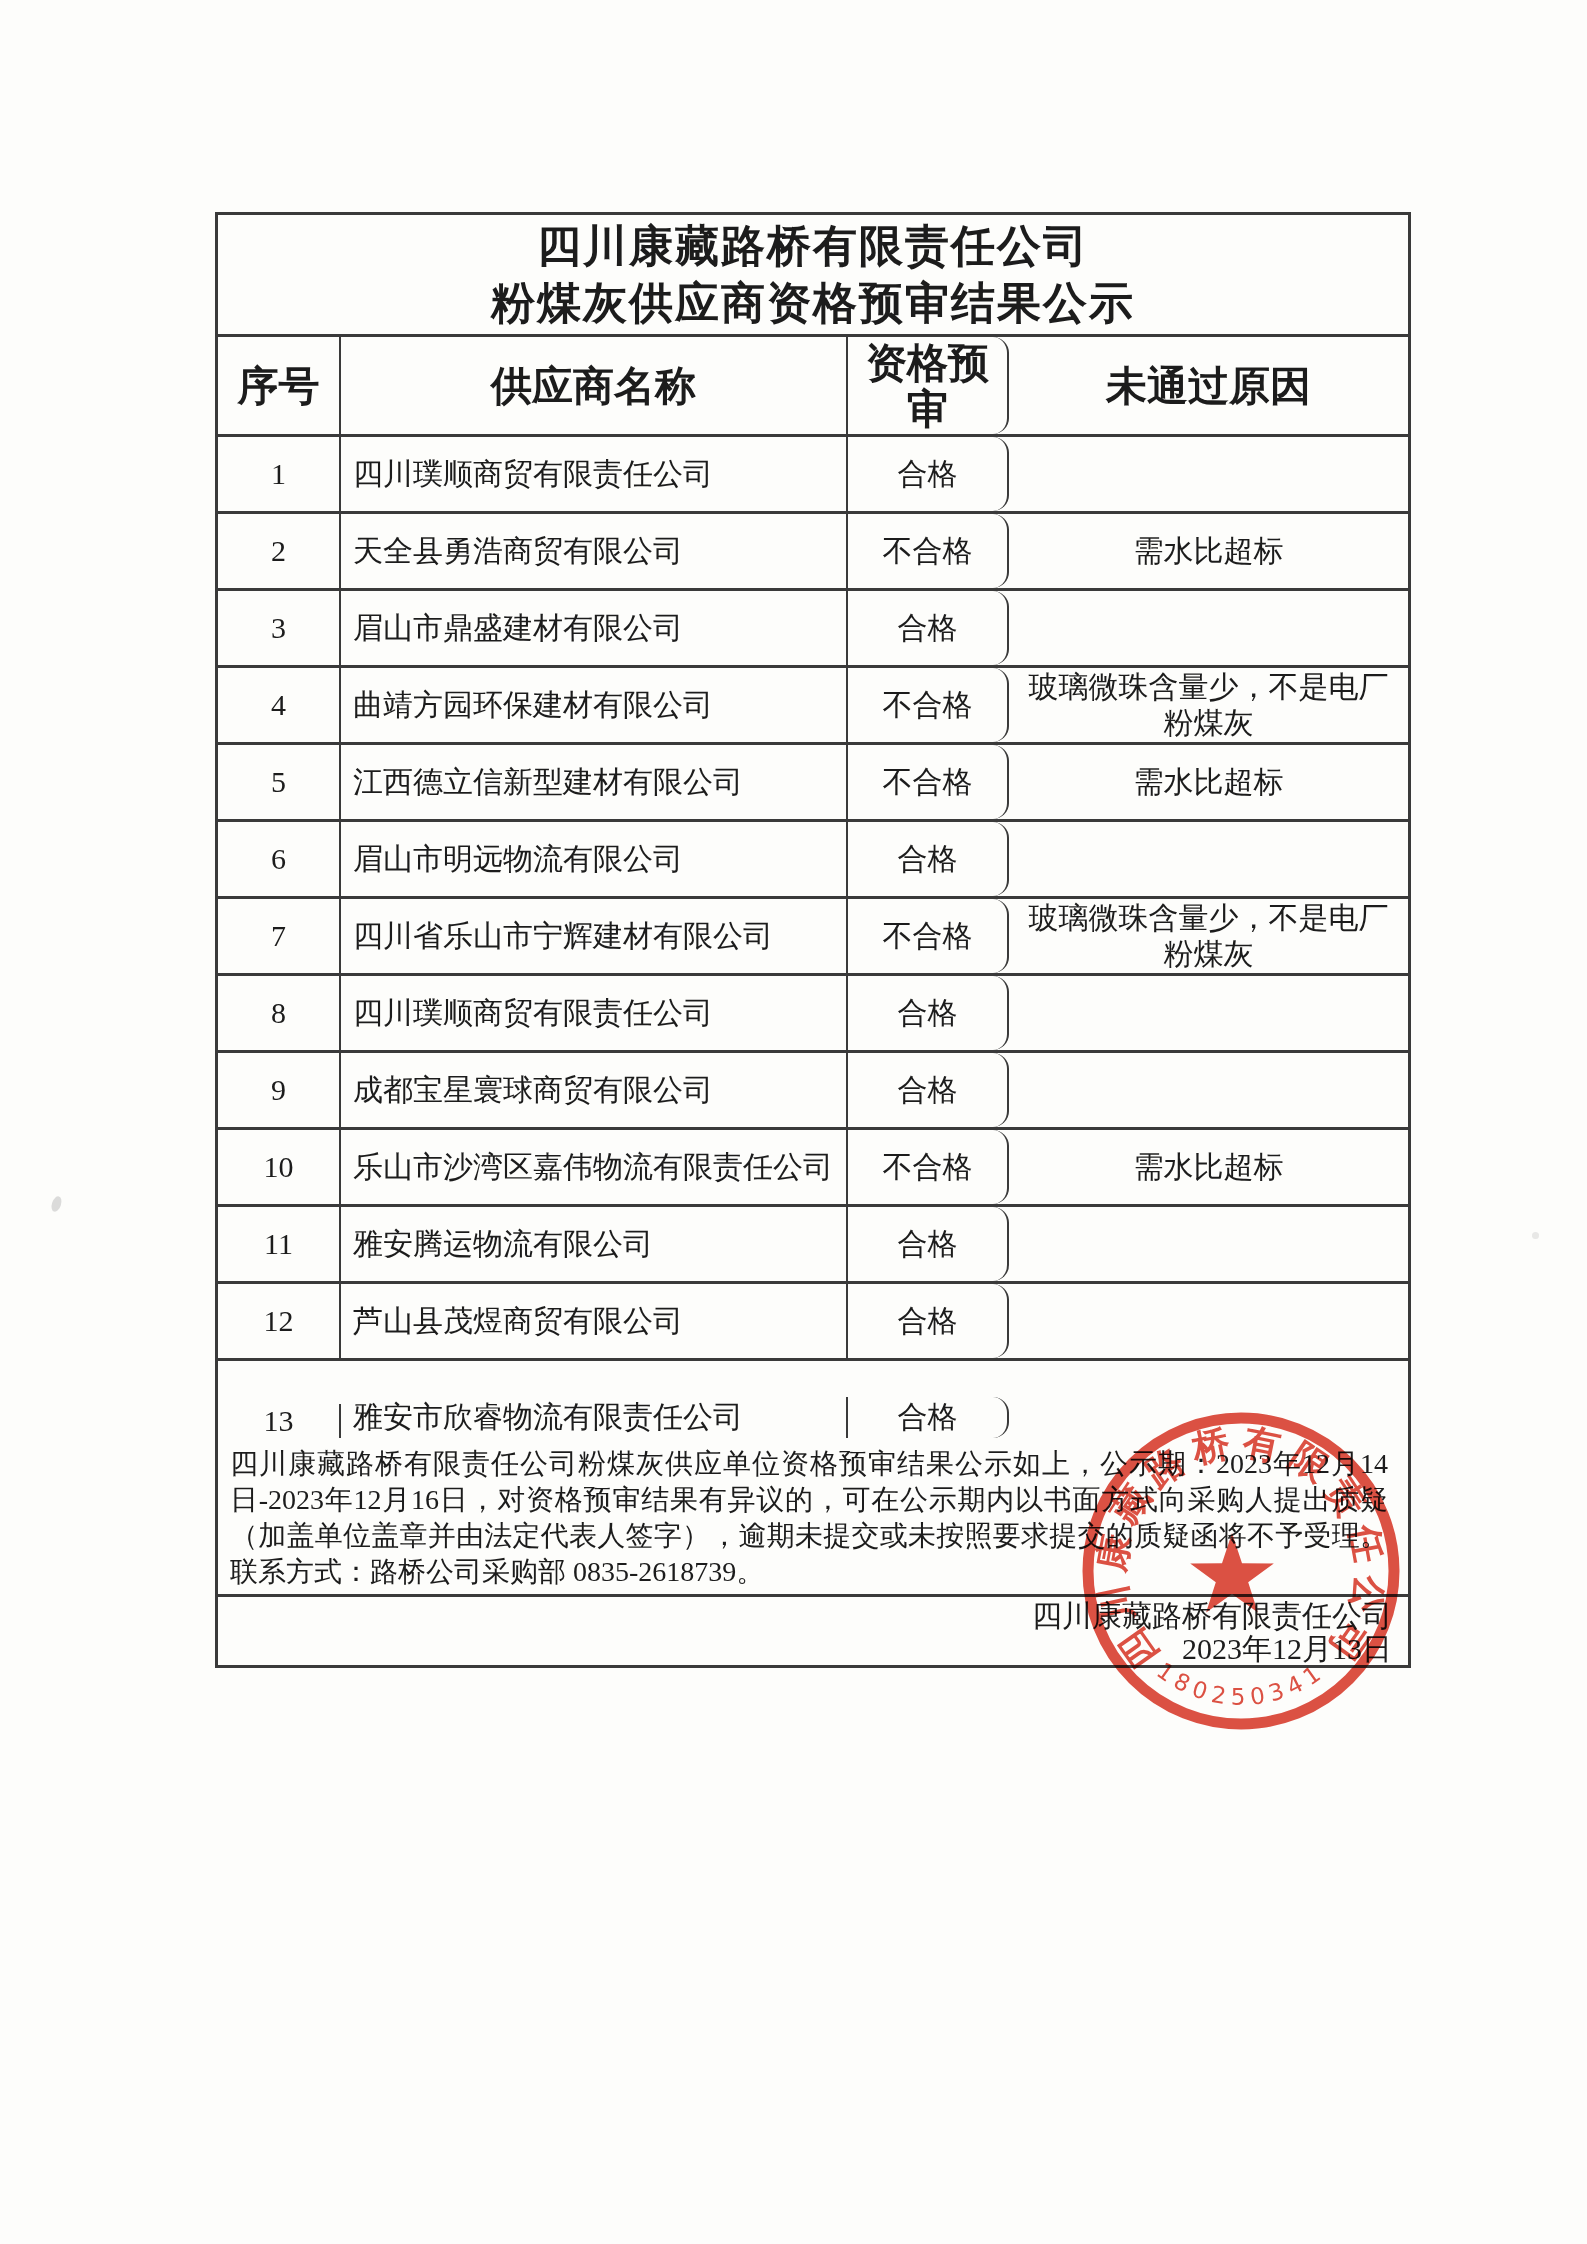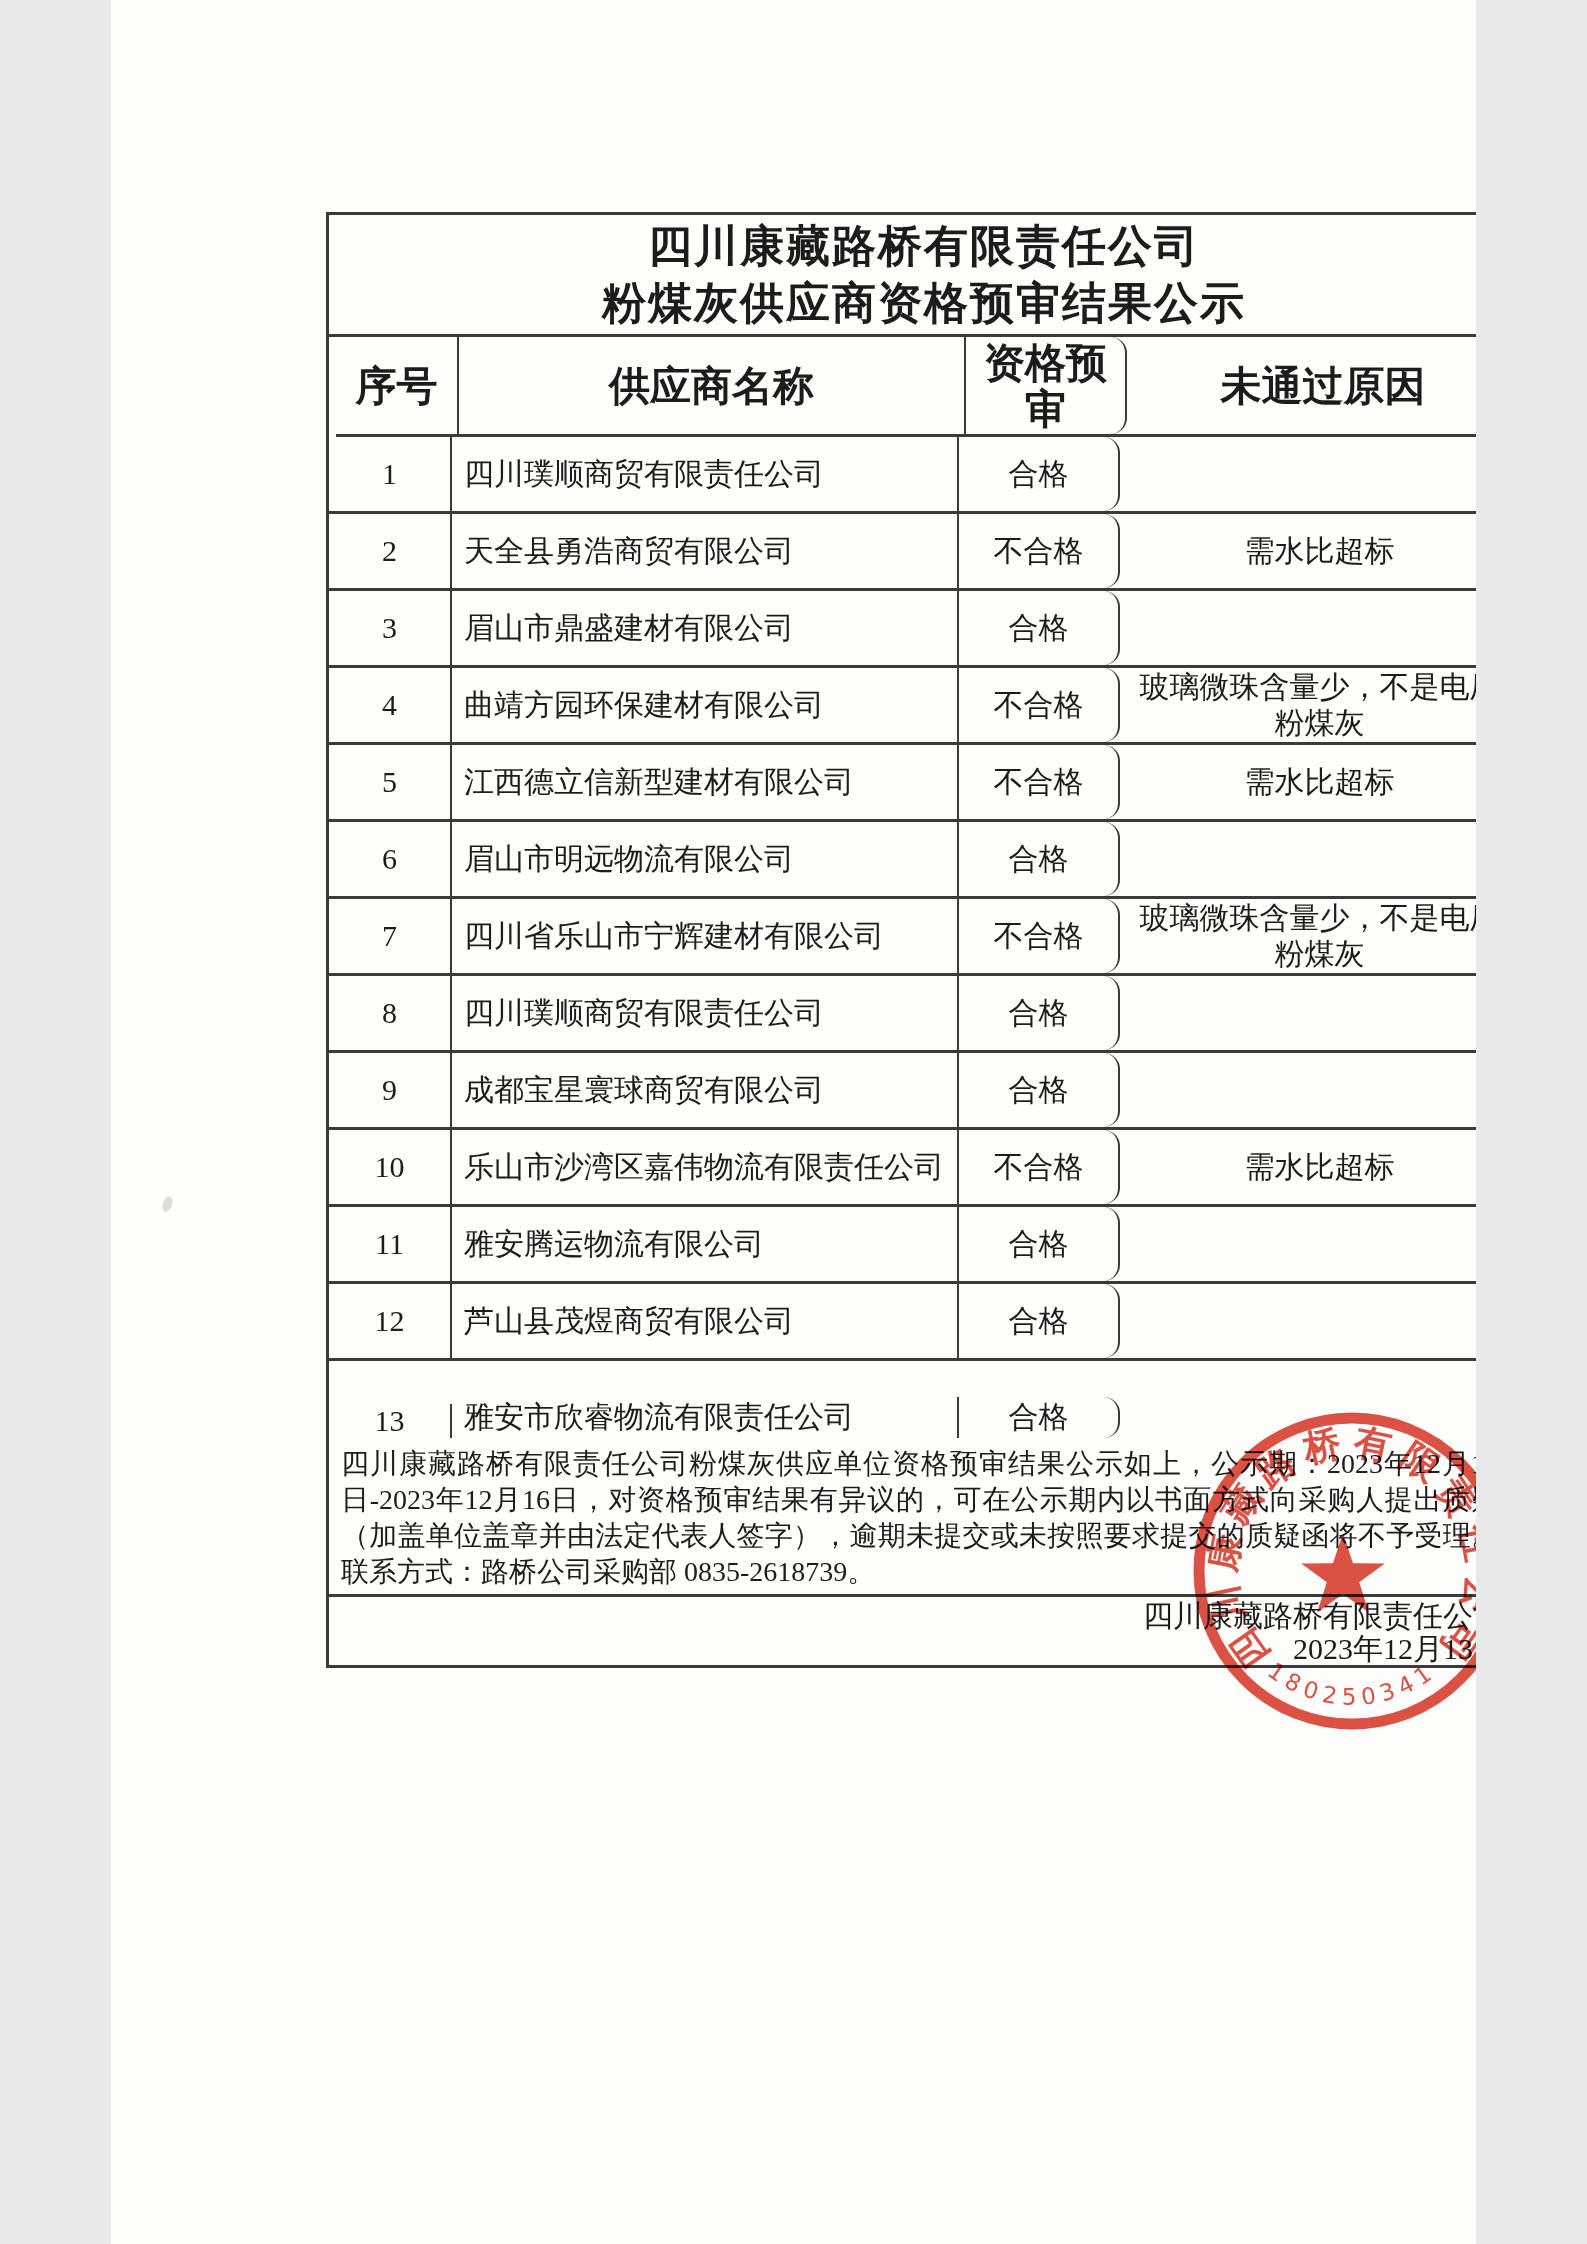--- a/index.html
+++ b/index.html
@@ -1,19 +1,19 @@
 <!DOCTYPE html>
 <html lang="zh"><head>
 <meta charset="utf-8">
 <style>
   * { margin:0; padding:0; box-sizing:border-box; }
   html,body { background:#e9e9e9; }
   .page {
     position:relative;
-    width:1365px; height:2244px;
+    width:1587px; height:2244px;
     margin:0 auto;
     background:var(--paper,#fdfdfb);
     overflow:hidden;
     font-family:"Liberation Serif","DejaVu Serif",serif;
     color:var(--ink,#1c1c1c);
   }
   
   .doc-table {
     position:absolute; left:215px; top:212px; width:1196px;
     border:3px solid var(--line,#3a3a3a);
@@ -22,21 +22,21 @@
   .t-row { display:flex; border-bottom:3px solid var(--line,#3a3a3a); }
   .t-row:last-child { border-bottom:none;align-items:flex-end; }
 
   .title-row {
     height:122px;
     flex-direction:column; justify-content:center; align-items:center;
     text-align:center;
   }
   .title-line { font-size:44px; font-weight:700; line-height:57px; letter-spacing:2px; }
 
-  .header-row { height:100px;margin-left:7px; }
+  .header-row { height:100px; }
   .header-row .c { font-weight:700; font-size:41px; line-height:46px; }
 
   .c {
     display:flex; align-items:center; justify-content:center;
     text-align:center;
     border-right:2px solid var(--line,#3a3a3a);
     overflow:hidden;
   }
   .c:last-child { border-right:none; }
   .c1 { width:123px; flex:none; }

